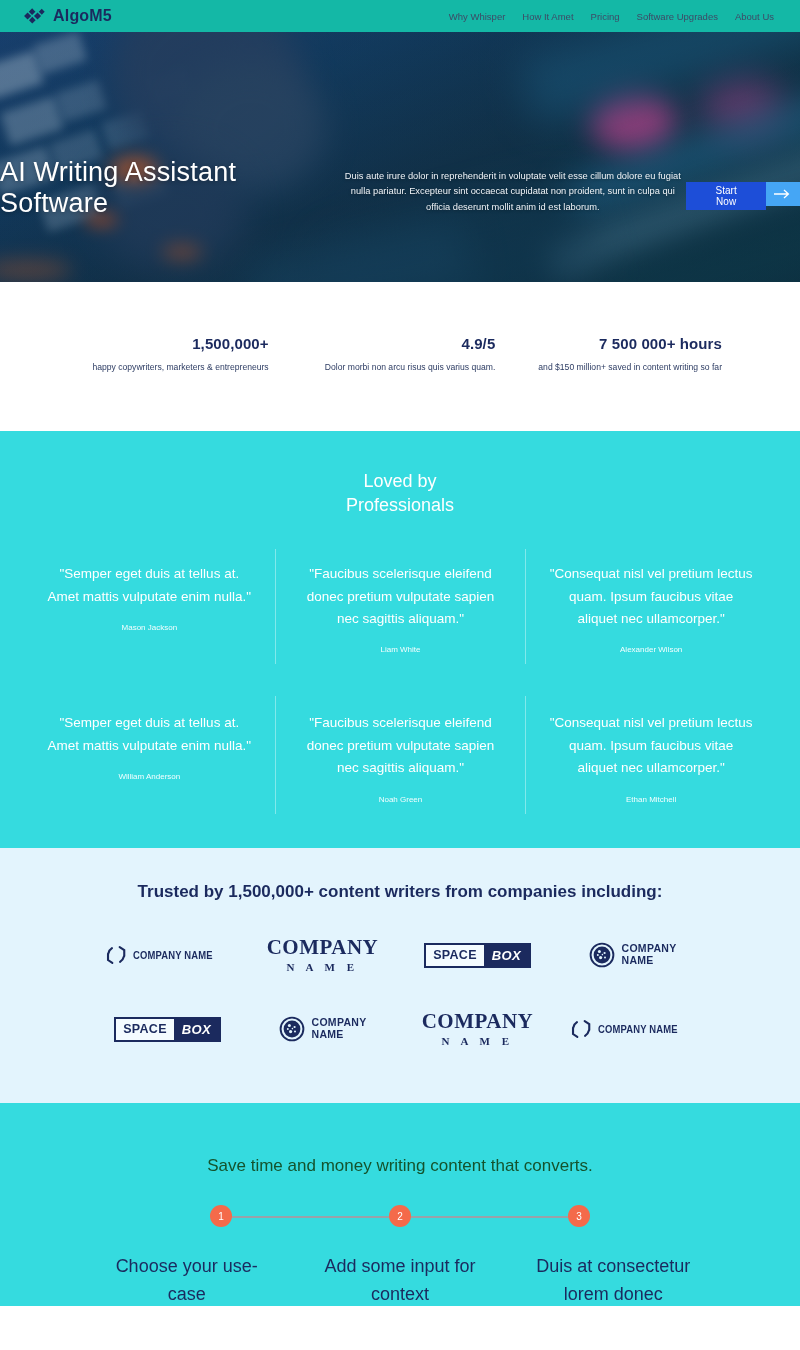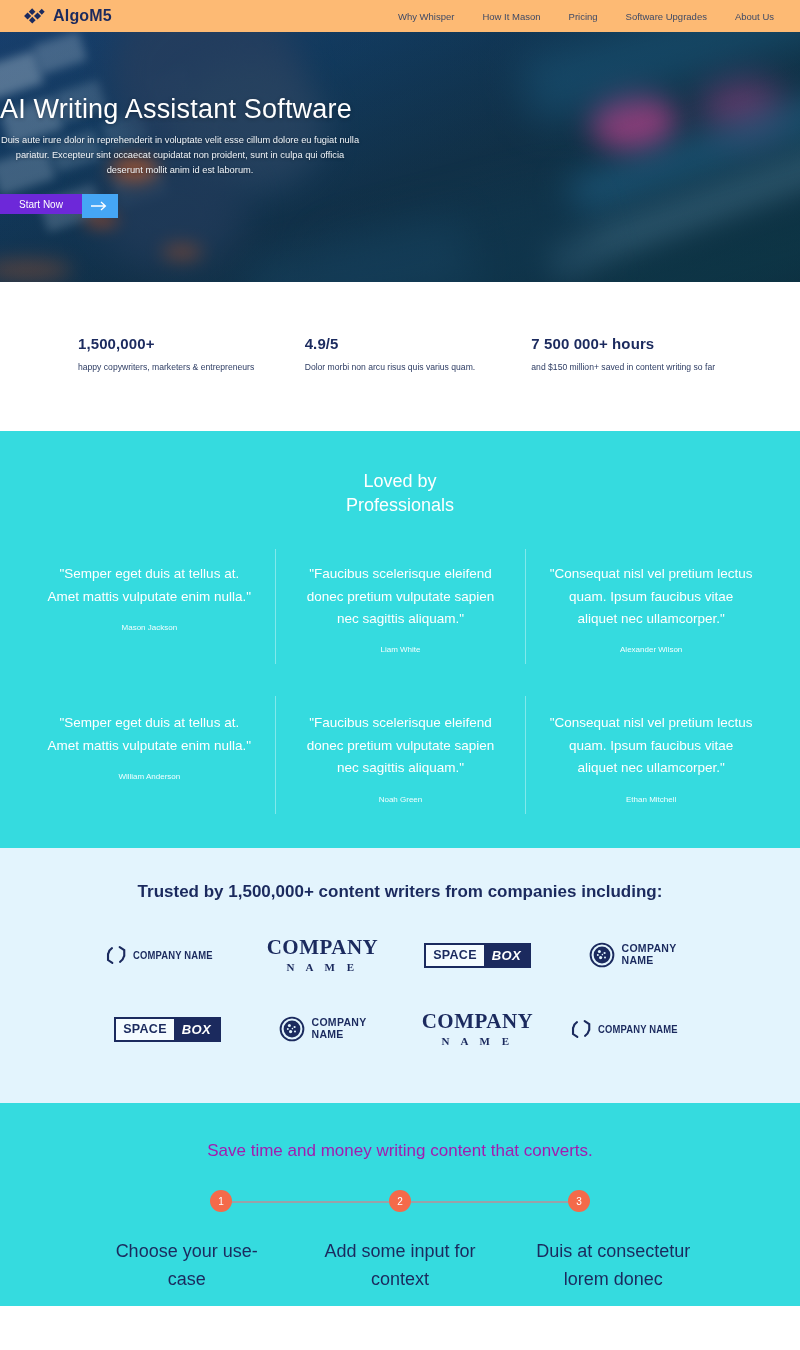--- a/index.html
+++ b/index.html
@@ -7,35 +7,35 @@
     width: 800px;
     height: 1350px;
     overflow: hidden;
     font-family: "Liberation Sans", sans-serif;
     background: #ffffff;
   }
 
   
   .header {
     height: 32px;
-    background: #fdba74;
+    background: #14b8a6;
     display: flex;
     align-items: center;
     justify-content: space-between;
     padding: 0 26px 0 24px;
   }
   .brand { display: flex; align-items: center; gap: 7px; }
   .brand-mark { width: 22px; height: 18px; display: block; }
   .brand-name {
     font-size: 16px;
     font-weight: bold;
     color: #1b2a5e;
     letter-spacing: .2px;
   }
-  .nav { display: flex; align-items: center; gap: 28px; }
+  .nav { display: flex; align-items: center; gap: 17px; }
   .nav-link {
     font-size: 9.5px;
     color: #3e4a66;
     white-space: nowrap;
     cursor: pointer;
     text-decoration: none;
   }
 
   
   .hero {
@@ -61,46 +61,47 @@
   }
   .hero-overlay {
     position: absolute; inset: 0;
     background: linear-gradient(100deg, rgba(12,32,58,.34) 0%, rgba(12,38,62,.30) 45%, rgba(10,44,58,.36) 100%);
   }
   .hero-inner {
     position: relative;
     z-index: 3;
     height: 100%;
     display: flex;
-    flex-direction: column;
+    flex-direction: row;
+    align-items: center;
     padding-top: 62px;
   }
   .hero-title {
     font-size: 27px;
     color: #ffffff;
     font-weight: normal;
     letter-spacing: .2px;
     text-shadow: 0 1px 4px rgba(0,0,0,.30);
   }
   .hero-sub {
     margin-top: 8px;
     width: 360px;
     text-align: center;
     font-size: 9.3px;
     line-height: 1.62;
     color: #f0f4f8;
     text-shadow: 0 1px 3px rgba(0,0,0,.35);
   }
   .hero-cta { margin-top: 16px; display: flex; align-items: stretch; }
   .btn-primary {
-    background: #6d28d9;
+    background: #1d4ed8;
     color: #ffffff;
     font-size: 10px;
     padding: 8px 19px;
-    height: 20px;
+    height: 28px;
     display: flex;
     align-items: center;
     justify-content: center;
     border: none;
     cursor: pointer;
     font-family: inherit;
   }
   .btn-arrow {
     background: #45a6f5;
     width: 36px;
@@ -114,21 +115,21 @@
   .btn-arrow svg { display: block; }
 
   
   .stats {
     background: #ffffff;
     height: 149px;
     display: flex;
     align-items: flex-start;
     padding: 53px 60px 0;
   }
-  .stat { flex: 1; text-align: left; padding: 0 18px; }
+  .stat { flex: 1; text-align: right; padding: 0 18px; }
   .stat-value {
     font-size: 15px;
     font-weight: bold;
     color: #1b2a5e;
     letter-spacing: .1px;
   }
   .stat-label {
     margin-top: 9px;
     font-size: 8.6px;
     line-height: 1.62;
@@ -253,22 +254,23 @@
 
   
   .steps {
     background: #35dbdf;
     padding: 38px 0 0;
     height: 203px;
   }
   .steps-heading {
     text-align: center;
     font-size: 17px;
-    color: #a21caf;
+    color: #14532d;
     font-weight: normal;
+    margin-top: 15px;
   }
   .steps-track {
     margin: 29px auto 0;
     width: 380px;
     position: relative;
     height: 22px;
   }
   .steps-line {
     position: absolute;
     top: 11px;
@@ -316,21 +318,21 @@
         <rect x="6.2" y="2.6" width="5.2" height="5.2" transform="rotate(45 8.8 5.2)"></rect>
         <rect x="6.4" y="12.0" width="5.2" height="5.2" transform="rotate(45 9 14.6)"></rect>
         <rect x="12.0" y="7.2" width="5.6" height="5.6" transform="rotate(45 14.8 10)"></rect>
         <rect x="17.2" y="3.0" width="4.6" height="4.6" transform="rotate(45 19.5 5.3)"></rect>
       </g>
     </svg>
     <span class="brand-name">AlgoM5</span>
   </div>
   <nav class="nav">
     <a class="nav-link">Why Whisper</a>
-    <a class="nav-link">How It Mason</a>
+    <a class="nav-link">How It Amet</a>
     <a class="nav-link">Pricing</a>
     <a class="nav-link">Software Upgrades</a>
     <a class="nav-link">About Us</a>
   </nav>
 </div>
 
 <section class="hero">
   <div class="hero-bg">
     <div class="hero-photo"></div>
 

